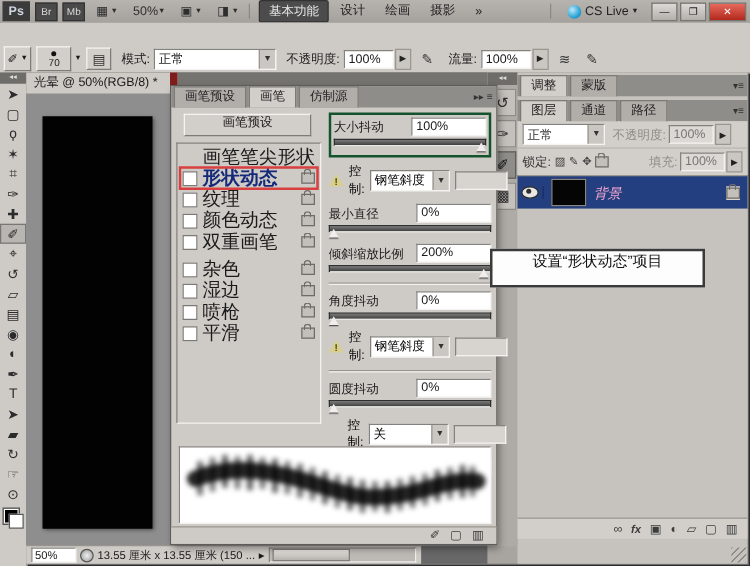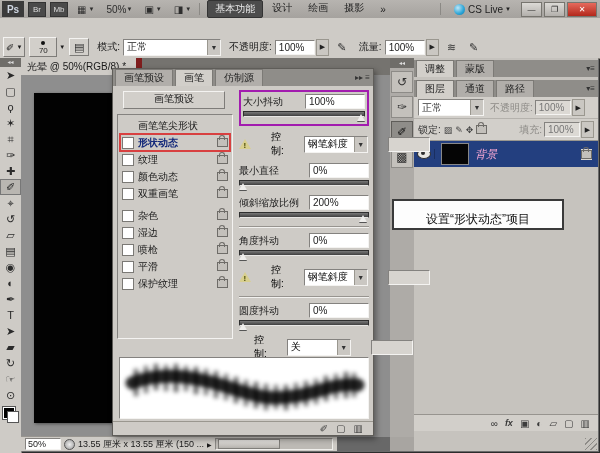--- a/index.html
+++ b/index.html
@@ -30,21 +30,21 @@
   .warn{position:relative;width:12px;height:10px;flex:none;}
   .warn::before{content:"";position:absolute;left:0;bottom:0;border-left:6px solid transparent;
       border-right:6px solid transparent;border-bottom:10px solid #d8cf8e;}
   .warn::after{content:"!";position:absolute;left:4.5px;bottom:-1px;font-size:8px;font-weight:bold;color:#4a4a00;}
   .slider{position:relative;height:9px;margin-top:2px;}
   .slider .track{position:absolute;left:0;right:0;top:0;height:4px;background:linear-gradient(#7a7a7a,#3f3f3f);
       border:1px solid #2f2f2f;border-bottom-color:#e8e7e5;}
   .slider .thumb{position:absolute;top:3px;width:0;height:0;border-left:4px solid transparent;
       border-right:4px solid transparent;border-bottom:7px solid #efeeec;margin-left:-4px;
       filter:drop-shadow(0 1px 0 #555);}
-  .redbox{border:2px solid #a21caf;}
+  .redbox{border:2px solid #14532d;}
   
   #appbar{position:absolute;left:0;top:0;width:600px;height:18px;background:linear-gradient(#b7b4b0,#a5a29e);
       display:flex;align-items:center;font-size:10px;color:#222;border-bottom:1px solid #8b8985;}
   .ps-logo{width:22px;height:16px;margin-left:2px;background:#3b3b3b;color:#cfd6e2;font-weight:bold;
       font-size:10px;display:flex;align-items:center;justify-content:center;flex:none;}
   .sq-btn{width:16px;height:13px;margin-left:4px;background:#4a4a4a;color:#ddd;font-size:8px;
       display:flex;align-items:center;justify-content:center;border:1px solid #333;flex:none;}
   .bar-btn{display:flex;align-items:center;margin-left:6px;padding:0 3px;height:14px;color:#2e2e2e;flex:none;}
   .bar-btn .g{font-size:10px;margin-right:2px;}
   .bar-btn .a{font-size:6px;}
@@ -118,54 +118,54 @@
   #layerrow .thumb{width:26px;height:20px;background:#050505;border:1px solid #888;margin:0 6px;}
   #layerrow .lname{flex:1;font-size:11px;font-style:italic;}
   #layerrow .llock{width:11px;height:11px;background:#d9d6d1;margin-right:6px;display:flex;align-items:center;justify-content:center;}
   #layersbody{height:247px;background:#c6c3be;}
   #layersfooter{height:16px;background:#d2cfca;border-top:1px solid #97948f;display:flex;align-items:center;
       justify-content:flex-end;gap:7px;padding-right:8px;font-size:10px;color:#3c3c3c;}
   #layersfooter .fx{font-size:9px;font-style:italic;font-weight:bold;}
   #grip{position:absolute;right:1px;bottom:1px;width:12px;height:12px;
       background:repeating-linear-gradient(135deg,#8d8b87 0 1px,transparent 1px 4px);}
   
-  #brushpanel{position:absolute;left:112px;top:68px;width:262px;height:368px;background:#cecbc6;
+  #brushpanel{position:absolute;left:136px;top:68px;width:262px;height:368px;background:#cecbc6;
       border:1px solid #5f5d59;box-shadow:2px 3px 6px rgba(0,0,0,.4);box-sizing:border-box;}
   #bp-tabs{height:17px;display:flex;background:#8f8d89;align-items:flex-end;}
   #bp-body{position:absolute;left:0;top:17px;right:0;bottom:0;}
   #bp-left{position:absolute;left:4px;top:5px;width:116px;bottom:110px;}
   #presetbtn{width:100px;height:16px;margin-left:6px;font-size:10px;line-height:14px;text-align:center;color:#1a1a1a;}
   #bp-list{margin-top:5px;height:219px;background:#cecbc6;border:1px solid;border-color:#84827f #f4f3f1 #f4f3f1 #84827f;
       padding:2px 2px;overflow:hidden;}
-  .bp-item{display:flex;align-items:center;height:17px;font-size:10px;color:#1a1a1a;padding:0 2px;box-sizing:border-box;}
+  .bp-item{display:flex;align-items:center;height:17px;font-size:15px;color:#1a1a1a;padding:0 2px;box-sizing:border-box;}
   .bp-item .bp-lab{flex:1;margin-left:4px;white-space:nowrap;}
   .bp-item.nobox .cb{visibility:hidden;}
   .bp-item.nolock .lockico{visibility:hidden;}
   .bp-item.selected .bp-lab{color:#14297a;font-weight:bold;}
   .bp-item.highlighted{outline:2px solid #d84040;outline-offset:-1px;}
   .bp-item.gap{margin-top:5px;}
   #bp-right{position:absolute;left:126px;top:4px;width:130px;}
   .set-row{display:flex;align-items:center;justify-content:space-between;font-size:10px;color:#1a1a1a;margin-top:2px;}
   .set-row .lab{white-space:nowrap;}
   .set-row .valbox{width:52px;height:13px;line-height:13px;font-size:10px;padding:0 3px;flex:none;}
-  .ctrl-row{display:flex;align-items:center;gap:20px;margin-top:4px;font-size:10px;}
+  .ctrl-row{display:flex;align-items:center;gap:4px;margin-top:4px;font-size:10px;}
   .ctrl-row .dd{width:62px;height:15px;flex:none;}
   .ctrl-row .ebox{width:40px;height:13px;flex:none;margin-left:auto;}
   .sep{margin:5px 0;}
   .disabled{color:#8d8b87;}
   .flips{display:flex;align-items:center;gap:10px;margin-top:6px;font-size:10px;}
   .flips .fl{display:flex;align-items:center;gap:3px;}
   #bp-preview{position:absolute;left:6px;bottom:16px;width:248px;height:60px;background:#fff;
       border:1px solid;border-color:#84827f #f4f3f1 #f4f3f1 #84827f;overflow:hidden;}
   #bp-footer{position:absolute;left:0;bottom:0;width:100%;height:14px;background:#cecbc6;border-top:1px solid #9a978f;
       display:flex;align-items:center;justify-content:flex-end;gap:8px;padding-right:10px;box-sizing:border-box;
       font-size:10px;color:#3c3c3c;}
   
   #callout{position:absolute;left:392px;top:199px;width:168px;height:27px;background:#fdfdfd;
-      border:2px solid #3a3a3a;display:flex;align-items:flex-end;justify-content:center;
+      border:2px solid #3a3a3a;display:flex;align-items:flex-start;justify-content:center;
       font-size:12px;color:#111;z-index:30;white-space:nowrap;}
 </style>
 </head>
 <body>
 
 <div id="win">
 
   <div id="appbar">
     <div class="ps-logo">Ps</div>
     <div class="sq-btn">Br</div>
@@ -485,25 +485,20 @@
               <span class="lockico"></span>
             </div>
             <div class="bp-item">
               <span class="cb"></span>
               <span class="bp-lab">喷枪</span>
               <span class="lockico"></span>
             </div>
             <div class="bp-item checked">
               <span class="cb"></span>
               <span class="bp-lab">平滑</span>
-              <span class="lockico"></span>
-            </div>
-            <div class="bp-item">
-              <span class="cb"></span>
-              <span class="bp-lab">保护纹理</span>
               <span class="lockico"></span>
             </div>
         </div>
       </div>
       <div id="bp-right">
         <div class="redbox" style="padding:2px 2px 4px">
           <div class="set-row" style="margin-top:0">
             <span class="lab">大小抖动</span>
             <span class="valbox inset">100%</span>
           </div>

